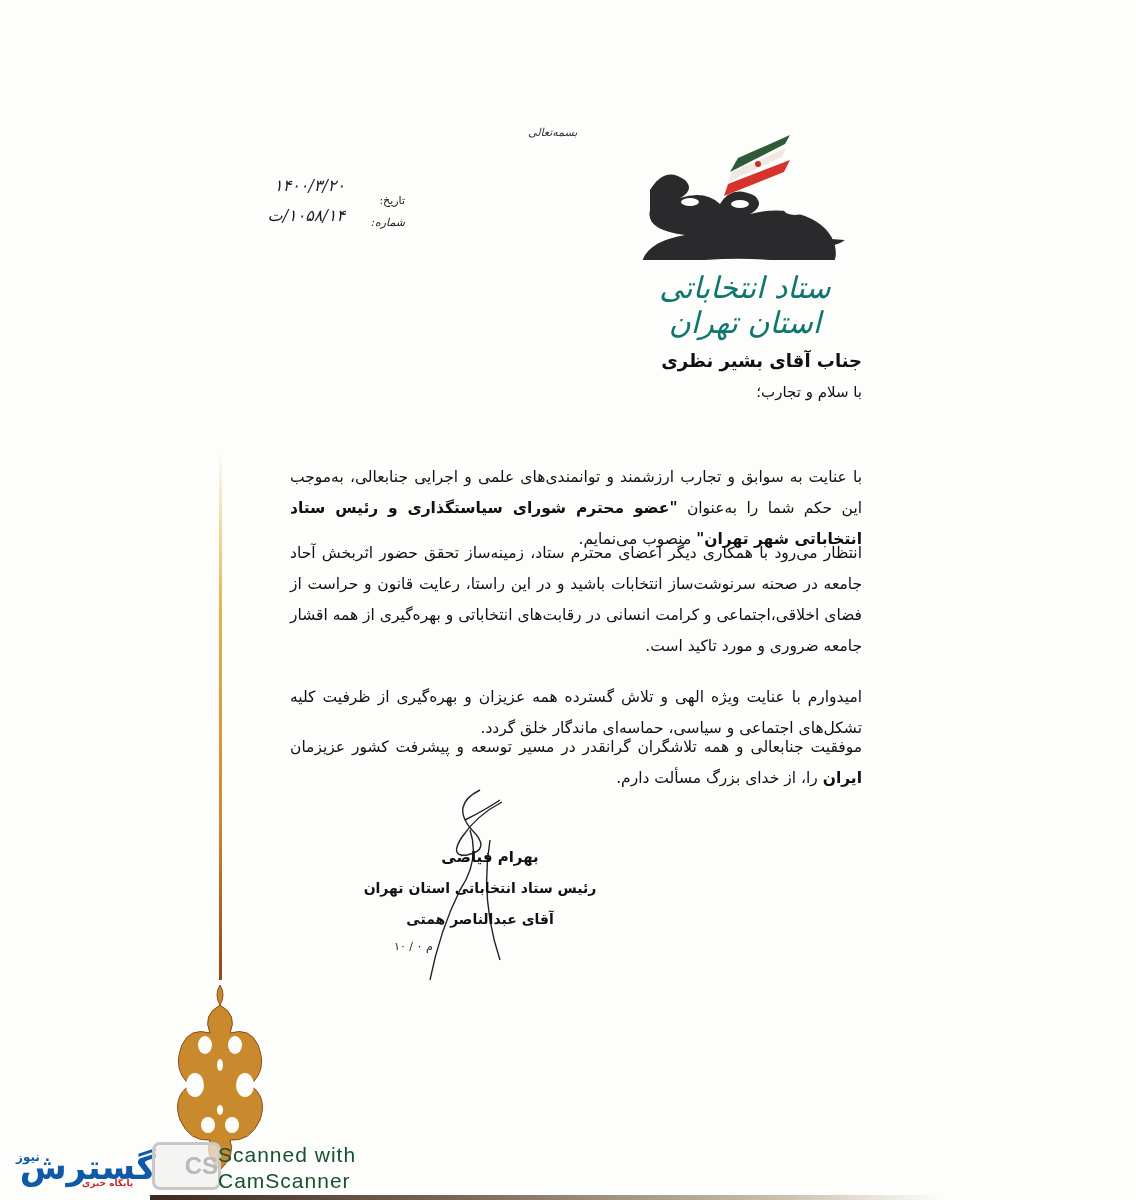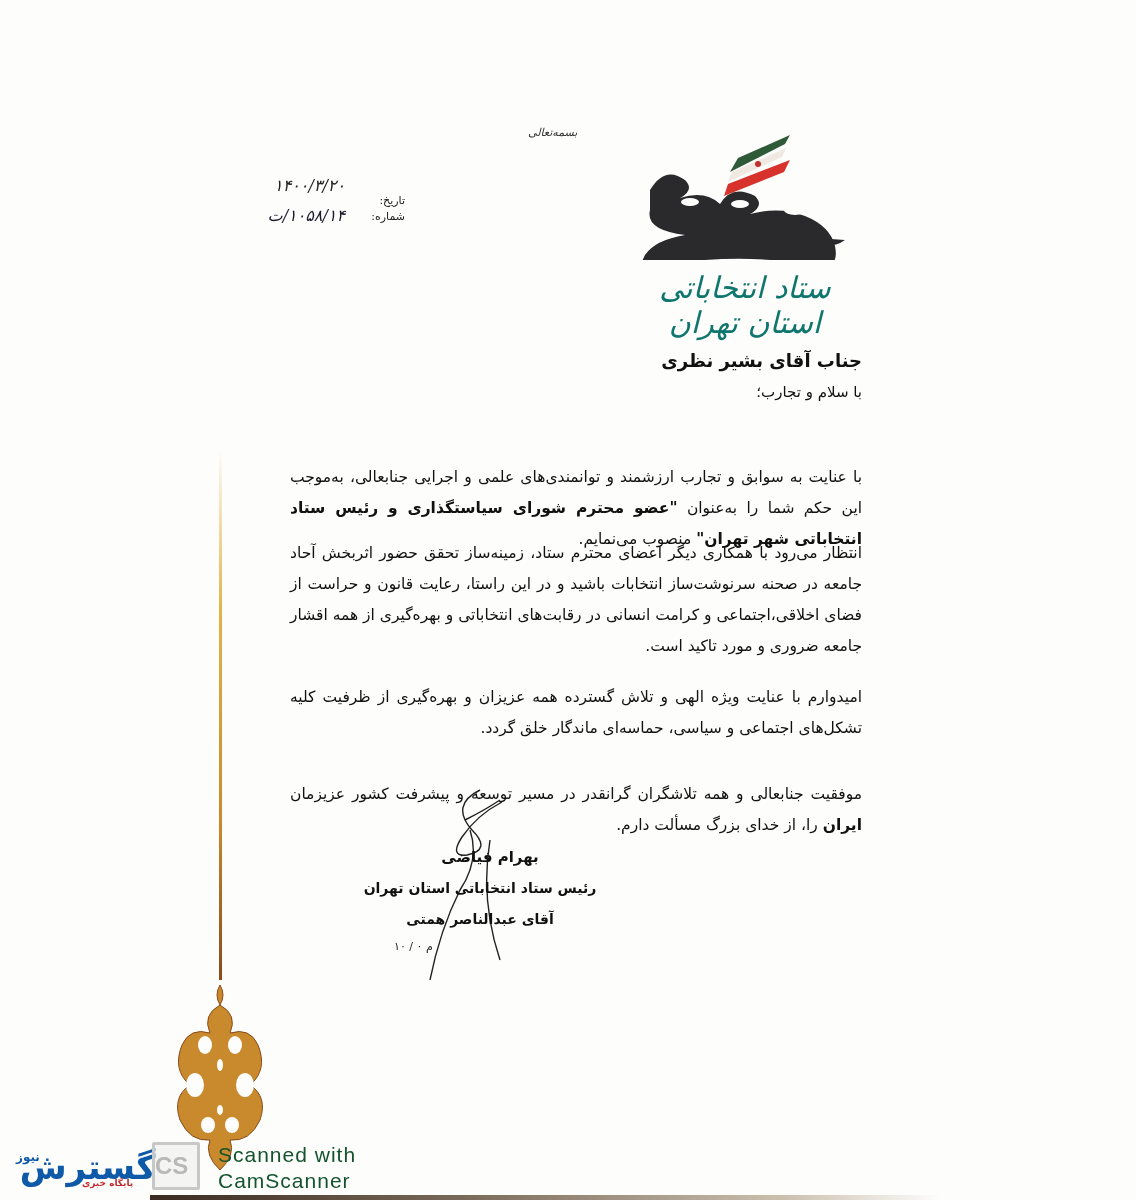--- a/index.html
+++ b/index.html
@@ -15,46 +15,46 @@
   
   .basmala { position:absolute; left:528px; top:126px; font-size:11px; color:#333; font-family:"DejaVu Serif", serif; font-style:italic; }
   .logo { position:absolute; left:630px; top:130px; width:230px; height:130px; }
   .logo-sub { position:absolute; left:630px; top:270px; width:230px; text-align:center; font-size:30px; font-family:"DejaVu Serif", serif; font-style:italic; color:#0f766e; letter-spacing:-1px; }
 
   .meta { position:absolute; left:225px; top:176px; width:180px; font-size:12px; color:#222; }
   .meta .row { position:relative; height:34px; }
   .meta .lbl { position:absolute; right:0; top:18px; font-size:11px; }
   .meta .val { position:absolute; right:60px; top:0; font-size:16px; font-family:"DejaVu Serif", serif; font-style:italic; letter-spacing:2px; white-space:nowrap; }
   .meta .val.num2 { color:#1a1a2a; }
-  .meta .row2 .lbl { top:0; }
+  .meta .row2 .lbl { top:6px;font-style:italic; }
   .meta .row2 .val { top:-4px; }
 
   
   .addr { position:absolute; left:560px; top:350px; width:302px; text-align:right; font-size:18px; font-weight:bold; }
   .greet { position:absolute; left:560px; top:383px; width:302px; text-align:right; font-size:15px; }
   .para { position:absolute; left:290px; width:572px; text-align:justify; text-align-last:right; font-size:15.5px; line-height:31px; }
   .para .bold { font-weight:bold; }
   .p1 { top:426px;margin-top:36px; }
   .p2 { top:538px; }
   .p3 { top:682px; }
-  .p4 { top:779px; }
+  .p4 { top:732px; }
 
   .sig-block { position:absolute; left:360px; top:842px; width:240px; text-align:center; font-weight:bold; font-size:14px; }
   .sig-block .ln { height:31px; line-height:31px; }
   .sig-block .name { font-size:15px; padding-left:20px; }
   .sig-line { position:absolute; left:410px; top:780px; width:120px; height:200px; }
   .small-notes { position:absolute; left:394px; top:940px; font-size:11px; color:#222; }
 
   
   .gold-line { position:absolute; left:219px; top:450px; width:3px; height:530px;
     background:linear-gradient(to bottom, rgba(255,230,150,0), #e3b44a 30%, #c98a2d 70%, #8a4a1b); }
   .ornament { position:absolute; left:170px; top:985px; width:100px; height:190px; }
 
   
-  .cs-badge { position:absolute; left:152px; top:1142px; width:48px; height:48px; border:3px solid #c8c8c8; border-radius:2px; box-sizing:border-box; background:rgba(240,240,240,0.7); color:#b8b8b8; font-weight:bold; font-size:24px; text-align:left; line-height:42px; font-family:"Liberation Sans", sans-serif; }
+  .cs-badge { position:absolute; left:152px; top:1142px; width:69px; height:48px; border:3px solid #c8c8c8; border-radius:8px; box-sizing:border-box; background:rgba(240,240,240,0.7); color:#b8b8b8; font-weight:bold; font-size:24px; text-align:right; line-height:42px; font-family:"Liberation Sans", sans-serif; }
   .cs-text { position:absolute; left:218px; top:1142px; color:#14532d; font-size:21px; line-height:26px; font-family:"Liberation Sans", sans-serif; letter-spacing:1px; }
   .news-logo { position:absolute; left:16px; top:1148px; width:140px; height:44px; }
   .news-main { position:absolute; right:0; top:0; font-size:34px; font-weight:bold; color:#0f5aa8; font-family:"DejaVu Sans", sans-serif; line-height:38px; letter-spacing:-2px; }
   .news-side { position:absolute; left:0; top:2px; font-size:12px; font-weight:bold; color:#0f5aa8; }
   .news-tag { position:absolute; left:66px; top:30px; font-size:9px; color:#c0282d; font-weight:bold; }
   .bottom-bar { position:absolute; left:150px; top:1195px; width:790px; height:5px; background:linear-gradient(to right, #3a2a20, #7a6a5a 40%, #cbbfae 80%, rgba(255,255,255,0)); }
 </style>
 </head>
 <body>
 

